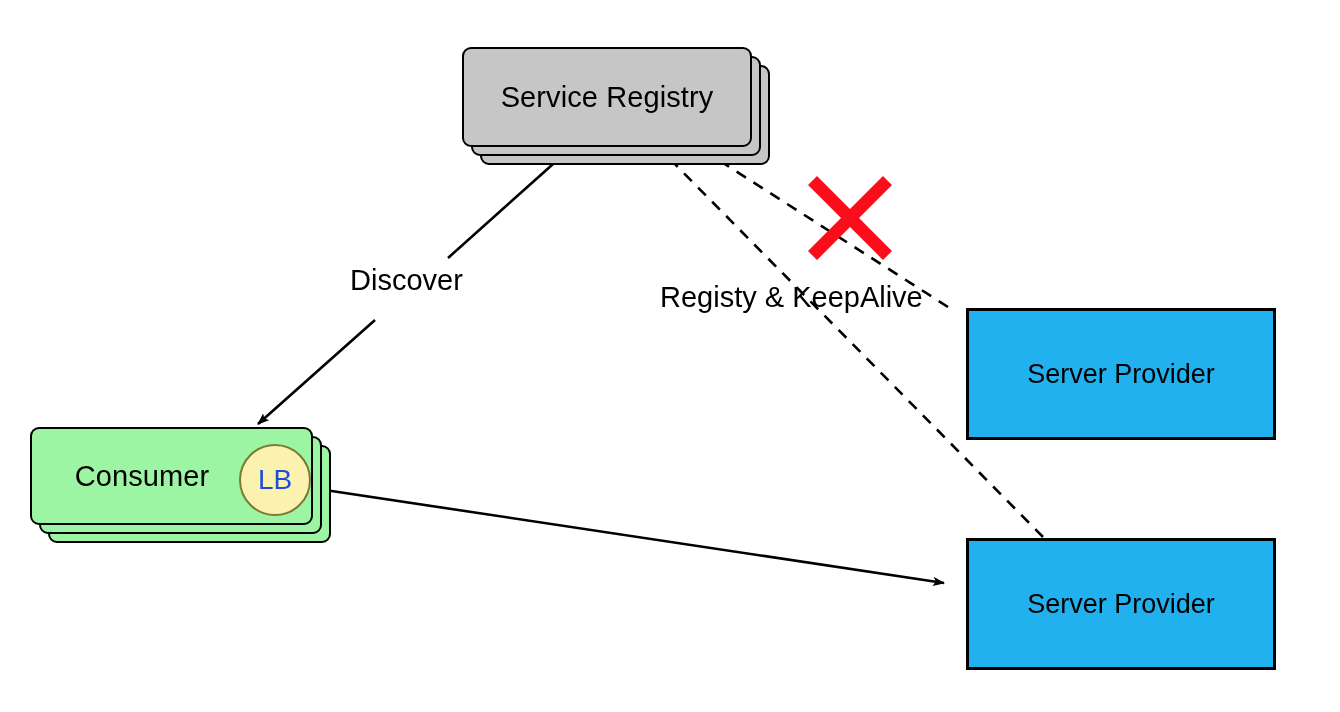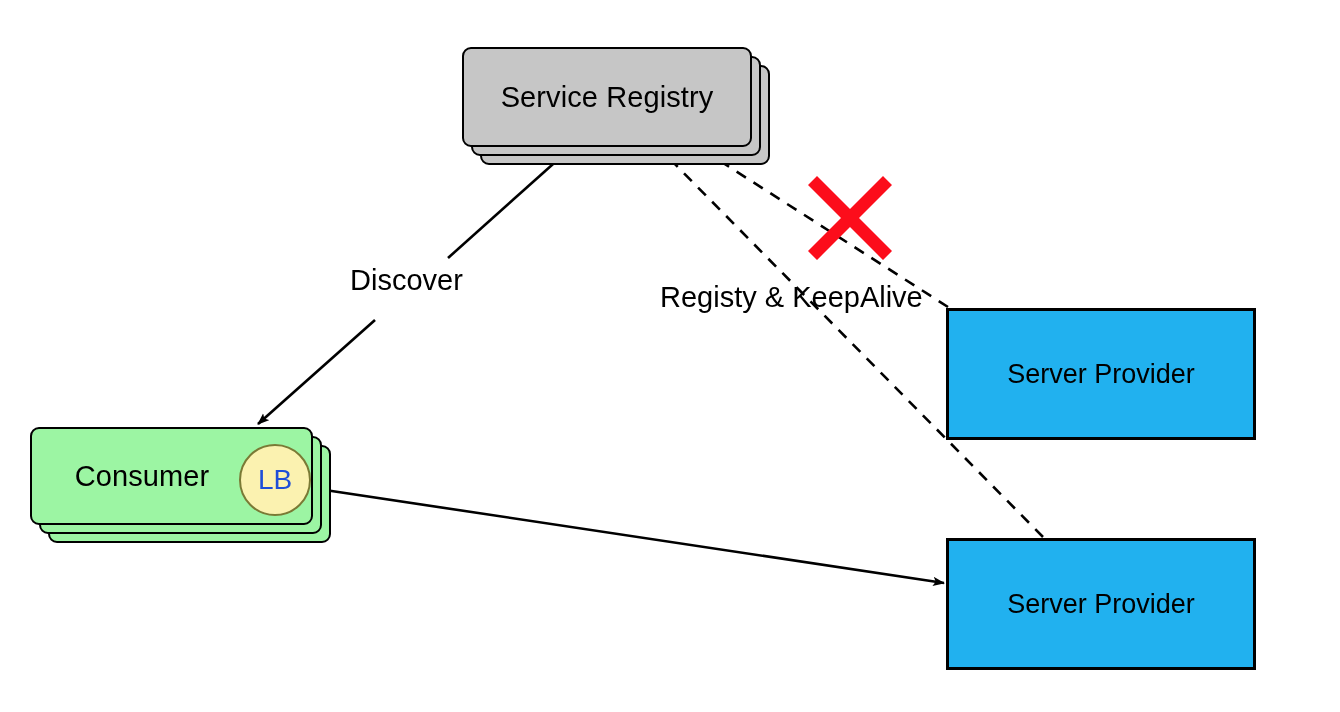--- a/index.html
+++ b/index.html
@@ -54,20 +54,21 @@
   }
   
   .provider-box {
     position: absolute;
     box-sizing: border-box;
     background: #21b1ef;
     border: 3px solid #000000;
     display: flex;
     align-items: center;
     justify-content: center;
+    margin-left: 20px;
   }
   .provider-box span {
     font-size: 27px;
     color: #000000;
     white-space: nowrap;
   }
   
   .lb-badge {
     position: absolute;
     box-sizing: border-box;

